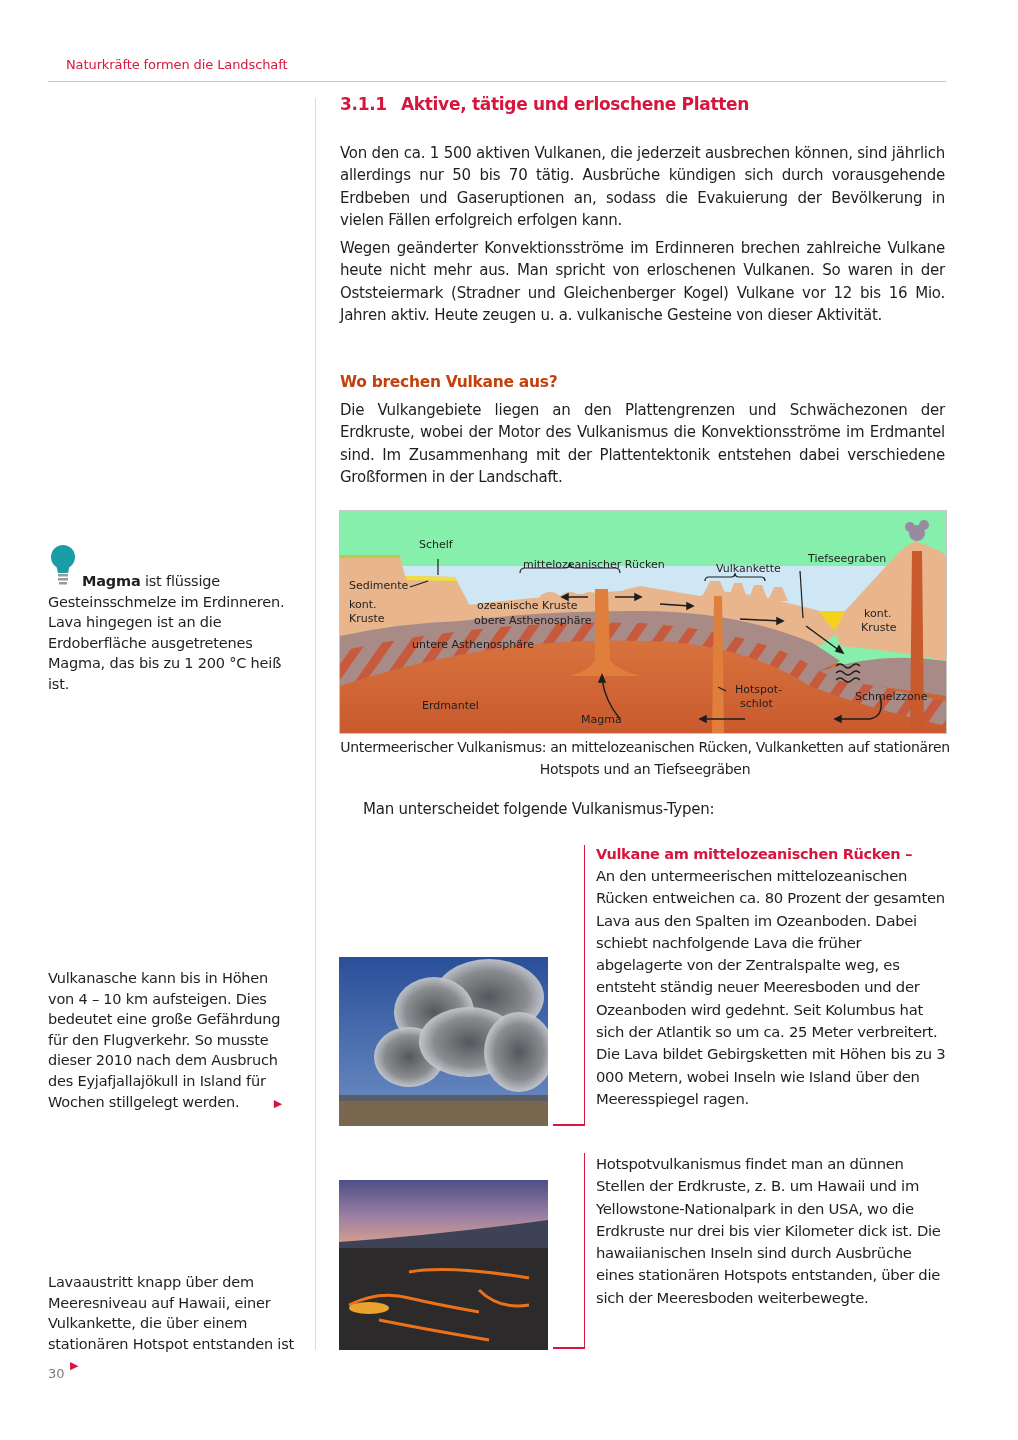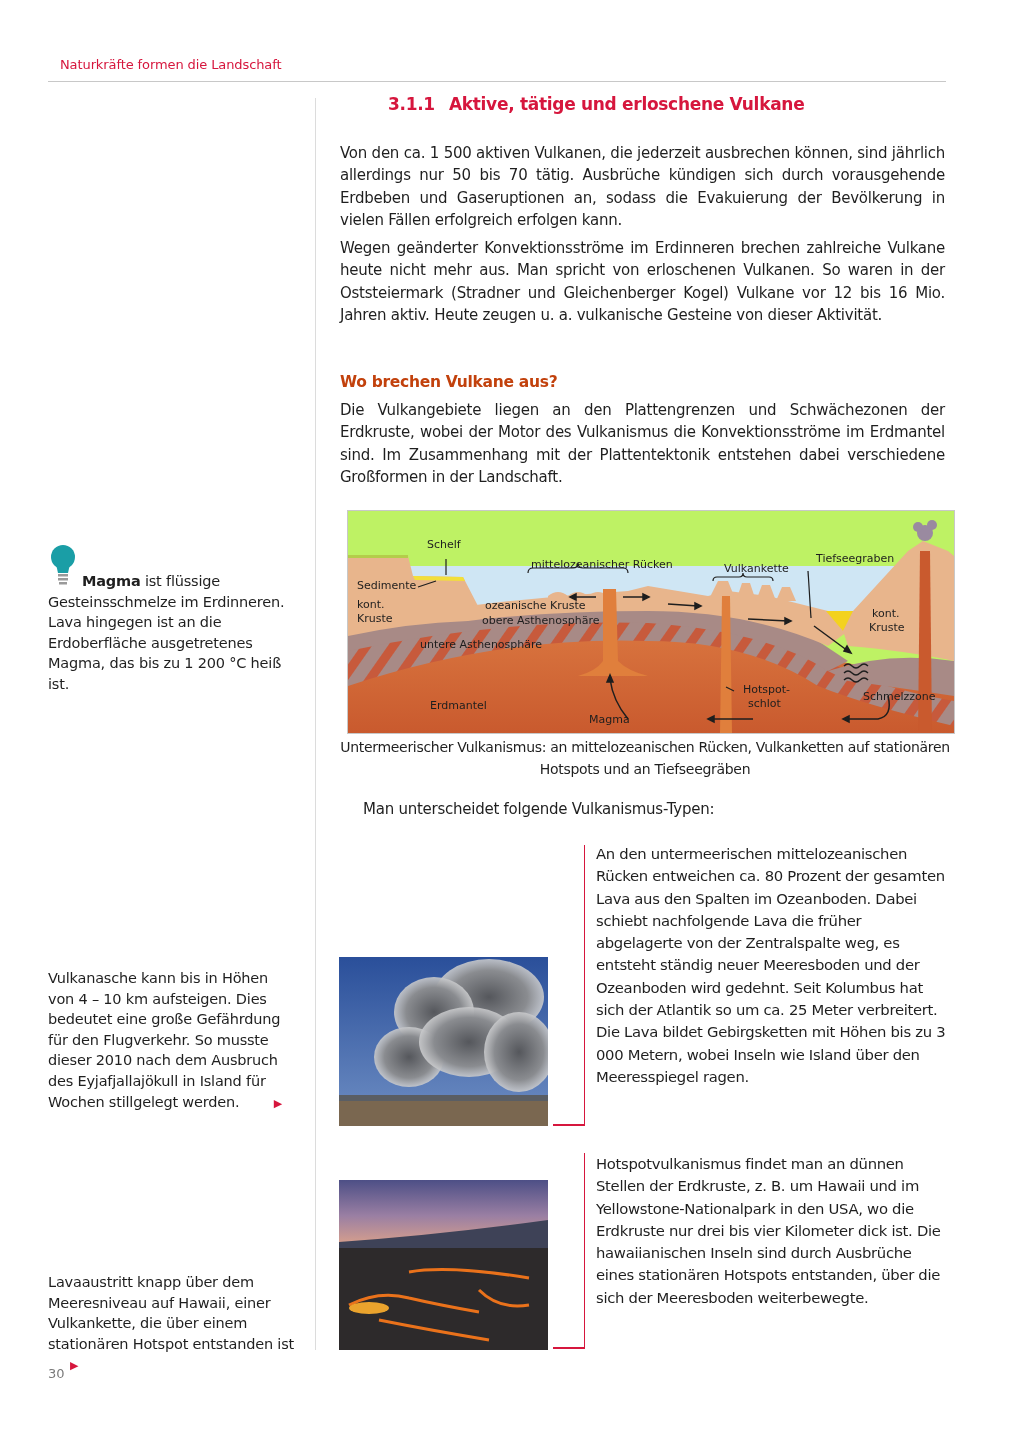--- a/index.html
+++ b/index.html
@@ -1,29 +1,29 @@
 <!DOCTYPE html>
 <html><head>
 <meta charset="utf-8">
 <style>
   html, body { margin:0; padding:0; background:#ffffff; }
   body { width:1018px; height:1440px; position:relative; overflow:hidden;
          font-family:"DejaVu Sans", sans-serif; color:#1f1f1f; }
   .abs { position:absolute; }
-  .header-title { left:60px; top:57px; font-size:13px; color:#d6163d; letter-spacing:-0.1px;text-align:center; }
+  .header-title { left:66px; top:57px; font-size:13px; color:#d6163d; letter-spacing:-0.1px;text-align:center; }
   .header-rule { left:48px; top:81px; width:898px; height:1px; background:#c8c8c8; }
   .col-rule { left:315px; top:98px; width:1px; height:1252px; background:#dcdcdc; }
   .h1 { left:340px; top:94px; font-size:17px; font-weight:bold; color:#d6163d; white-space:nowrap; letter-spacing:-0.3px; }
-  .h1 .num { margin-right:14px;margin-left:48px; }
+  .h1 .num { margin-right:14px; }
   .para { font-size:15px; line-height:22.3px; text-align:justify; letter-spacing:-0.25px; }
   .p1 { left:340px; top:142px; width:605px; }
   .p2 { left:340px; top:237px; width:605px; }
   .h2 { left:340px; top:373px; font-size:15.5px; font-weight:bold; color:#c2410c; letter-spacing:-0.3px; }
   .p3 { left:340px; top:399px; width:605px; }
-  .diagram { left:339px; top:510px; width:606px; height:222px; border:1px solid #c8c8c8; background:#bef264; overflow:hidden;margin-left:8px; }
+  .diagram { left:339px; top:510px; width:606px; height:222px; border:1px solid #c8c8c8; background:#86efac; overflow:hidden; }
   .caption { left:340px; top:737px; width:610px; font-size:14px; line-height:21.5px; letter-spacing:-0.3px;text-align:center; }
   .types-intro { left:340px; top:800px; font-size:15px; letter-spacing:-0.25px;margin-left:23px; }
   .photo { left:339px; width:209px; }
   .photo1 { top:957px; height:169px; }
   .photo2 { top:1180px; height:170px; }
   .bracket { width:30px; border-left:1.5px solid #d6163d; border-bottom:1.5px solid #d6163d; }
   .br1 { left:584px; top:845px; height:280px; }
   .br2 { left:584px; top:1153px; height:195px; }
   .bracket-tick { height:1.5px; background:#d6163d; }
   .tick1 { left:553px; top:1124px; width:32px; }
@@ -42,21 +42,21 @@
   .dlabel { font-family:"DejaVu Sans", sans-serif; font-size:11px; fill:#1e1e1e; }
 </style>
 </head>
 <body>
 
 <div class="abs header-title">Naturkräfte formen die Landschaft</div>
 <div class="abs header-rule"></div>
 <div class="abs col-rule"></div>
 
 <div class="abs h1">
-  <span class="num">3.1.1</span><span>Aktive, tätige und erloschene Vulkane</span>
+  <span class="num">3.1.1</span><span>Aktive, tätige und erloschene Platten</span>
 </div>
 <div class="abs para p1">Von den ca. 1 500 aktiven Vulkanen, die jederzeit ausbrechen können, sind jährlich allerdings nur 50 bis 70 tätig. Ausbrüche kündigen sich durch vorausgehende Erdbeben und Gaseruptionen an, sodass die Evakuierung der Bevölkerung in vielen Fällen erfolgreich erfolgen kann.</div>
 <div class="abs para p2">Wegen geänderter Konvektionsströme im Erdinneren brechen zahlreiche Vulkane heute nicht mehr aus. Man spricht von erloschenen Vulkanen. So waren in der Oststeiermark (Stradner und Gleichenberger Kogel) Vulkane vor 12 bis 16 Mio. Jahren aktiv. Heute zeugen u. a. vulkanische Gesteine von dieser Aktivität.</div>
 
 <div class="abs h2">Wo brechen Vulkane aus?</div>
 <div class="abs para p3">Die Vulkangebiete liegen an den Plattengrenzen und Schwächezonen der Erdkruste, wobei der Motor des Vulkanismus die Konvektionsströme im Erdmantel sind. Im Zusammenhang mit der Plattentektonik entstehen dabei verschiedene Großformen in der Landschaft.</div>
 
 <div class="abs diagram">
   <svg width="606" height="222" viewBox="0 0 606 222" xmlns="http://www.w3.org/2000/svg">
     <defs>
@@ -208,20 +208,21 @@
     <ellipse cx="30" cy="128" rx="20" ry="6" fill="#ffb02e" opacity="0.9"></ellipse>
   </svg>
 </div>
 
 <div class="abs bracket br1" style="border-bottom:none;"></div>
 <div class="abs bracket-tick tick1"></div>
 <div class="abs bracket br2" style="border-bottom:none;"></div>
 <div class="abs bracket-tick tick2"></div>
 
 <div class="abs sec1">
+  <div class="sec-head">Vulkane am mittelozeanischen Rücken –</div>
   <div class="sec-body">An den untermeerischen mittelozeanischen Rücken entweichen ca. 80 Prozent der gesamten Lava aus den Spalten im Ozeanboden. Dabei schiebt nachfolgende Lava die früher abgelagerte von der Zentralspalte weg, es entsteht ständig neuer Meeresboden und der Ozeanboden wird gedehnt. Seit Kolumbus hat sich der Atlantik so um ca. 25 Meter verbreitert. Die Lava bildet Gebirgsketten mit Höhen bis zu 3 000 Metern, wobei Inseln wie Island über den Meeresspiegel ragen.</div>
 </div>
 
 <div class="abs sec2">
   <div class="sec-body">Hotspotvulkanismus findet man an dünnen Stellen der Erdkruste, z. B. um Hawaii und im Yellowstone-Nationalpark in den USA, wo die Erdkruste nur drei bis vier Kilometer dick ist. Die hawaiianischen Inseln sind durch Ausbrüche eines stationären Hotspots entstanden, über die sich der Meeresboden weiterbewegte.</div>
 </div>
 
 <div class="abs bulb">
   <svg width="30" height="42" viewBox="0 0 30 42" xmlns="http://www.w3.org/2000/svg">
     <circle cx="15" cy="13" r="12" fill="#1a9ea6"></circle>

